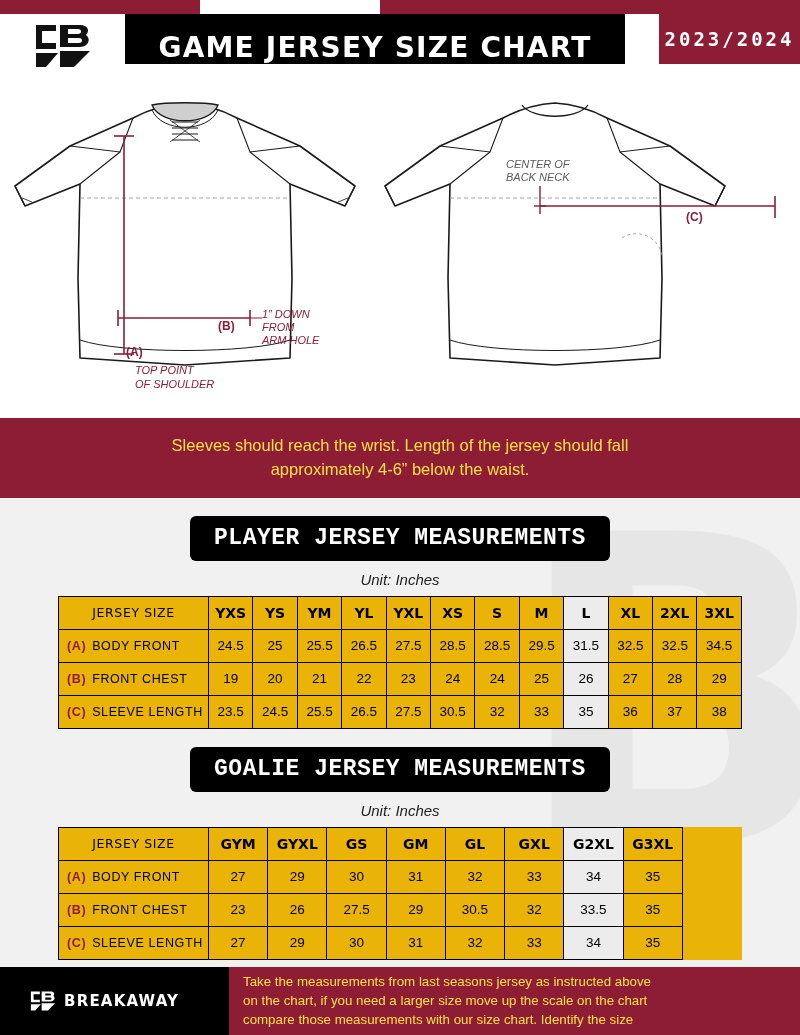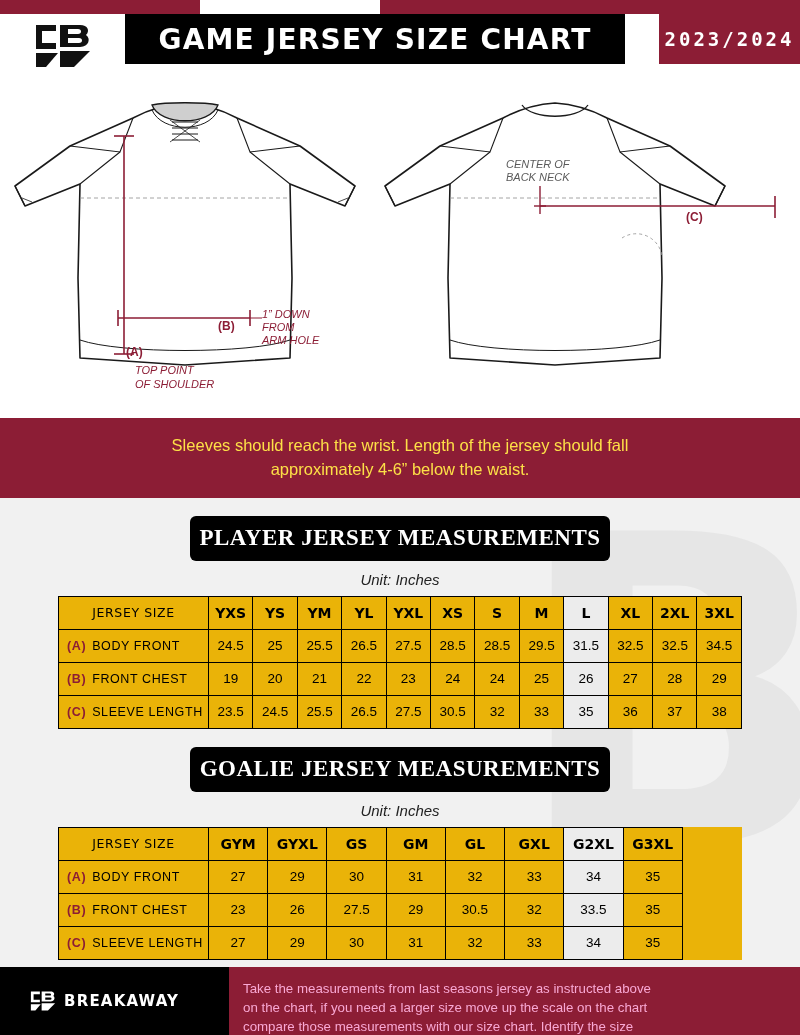--- a/index.html
+++ b/index.html
@@ -55,21 +55,21 @@
   }
   .logo-mark {
     width: 58px; height: 46px;
     position: relative;
   }
   .title-plate {
     position: absolute;
     left: 125px; top: 14px;
     right: 175px; height: 50px;
     background: #000000;
-    display: flex; align-items: center; justify-content: center;
+    display: flex; align-items: flex-end; justify-content: center;
   }
   .title-plate h1 {
     margin: 0;
     color: #ffffff;
     font-size: 28px;
     font-weight: 700;
     letter-spacing: 1.2px;
     font-family: "DejaVu Sans", sans-serif;
   }
   .season-plate {
@@ -118,21 +118,21 @@
     width: 420px;
     margin: 0 auto;
     background: #000000;
     color: #ffffff;
     text-align: center;
     padding: 9px 0 10px;
     border-radius: 6px;
     font-size: 23px;
     font-weight: 700;
     letter-spacing: 0.5px;
-    font-family: Liberation Serif, serif;
+    font-family: Liberation Mono, monospace;
   }
   .unit {
     text-align: center;
     font-style: italic;
     font-size: 15px;
     color: #222;
     margin: 10px 0 8px;
   }
 
   
@@ -196,24 +196,24 @@
   .footer-logo .fname {
     color: #ffffff;
     font-size: 15px;
     font-weight: 700;
     letter-spacing: 1.2px;
     font-family: "DejaVu Sans", sans-serif;
   }
   .footer-text {
     flex: 1;
     background: #8c1d35;
-    color: #f9a8d4;
+    color: #fde047;
     font-size: 13.3px;
     line-height: 1.42;
-    padding: 13px 14px 0 14px;
+    padding: 6px 14px 0 14px;
   }
 
   .ann { font-style: italic; font-size: 11px; fill: #8c1d35; font-family: "Liberation Sans", sans-serif; }
   .ann-d { font-style: italic; font-size: 11px; fill: #5a5a5a; font-family: "Liberation Sans", sans-serif; }
   .lbl { font-size: 12px; font-weight: 700; fill: #8c1d35; font-family: "Liberation Sans", sans-serif; }
 </style>
 </head>
 <body>
 
 <div class="page">

